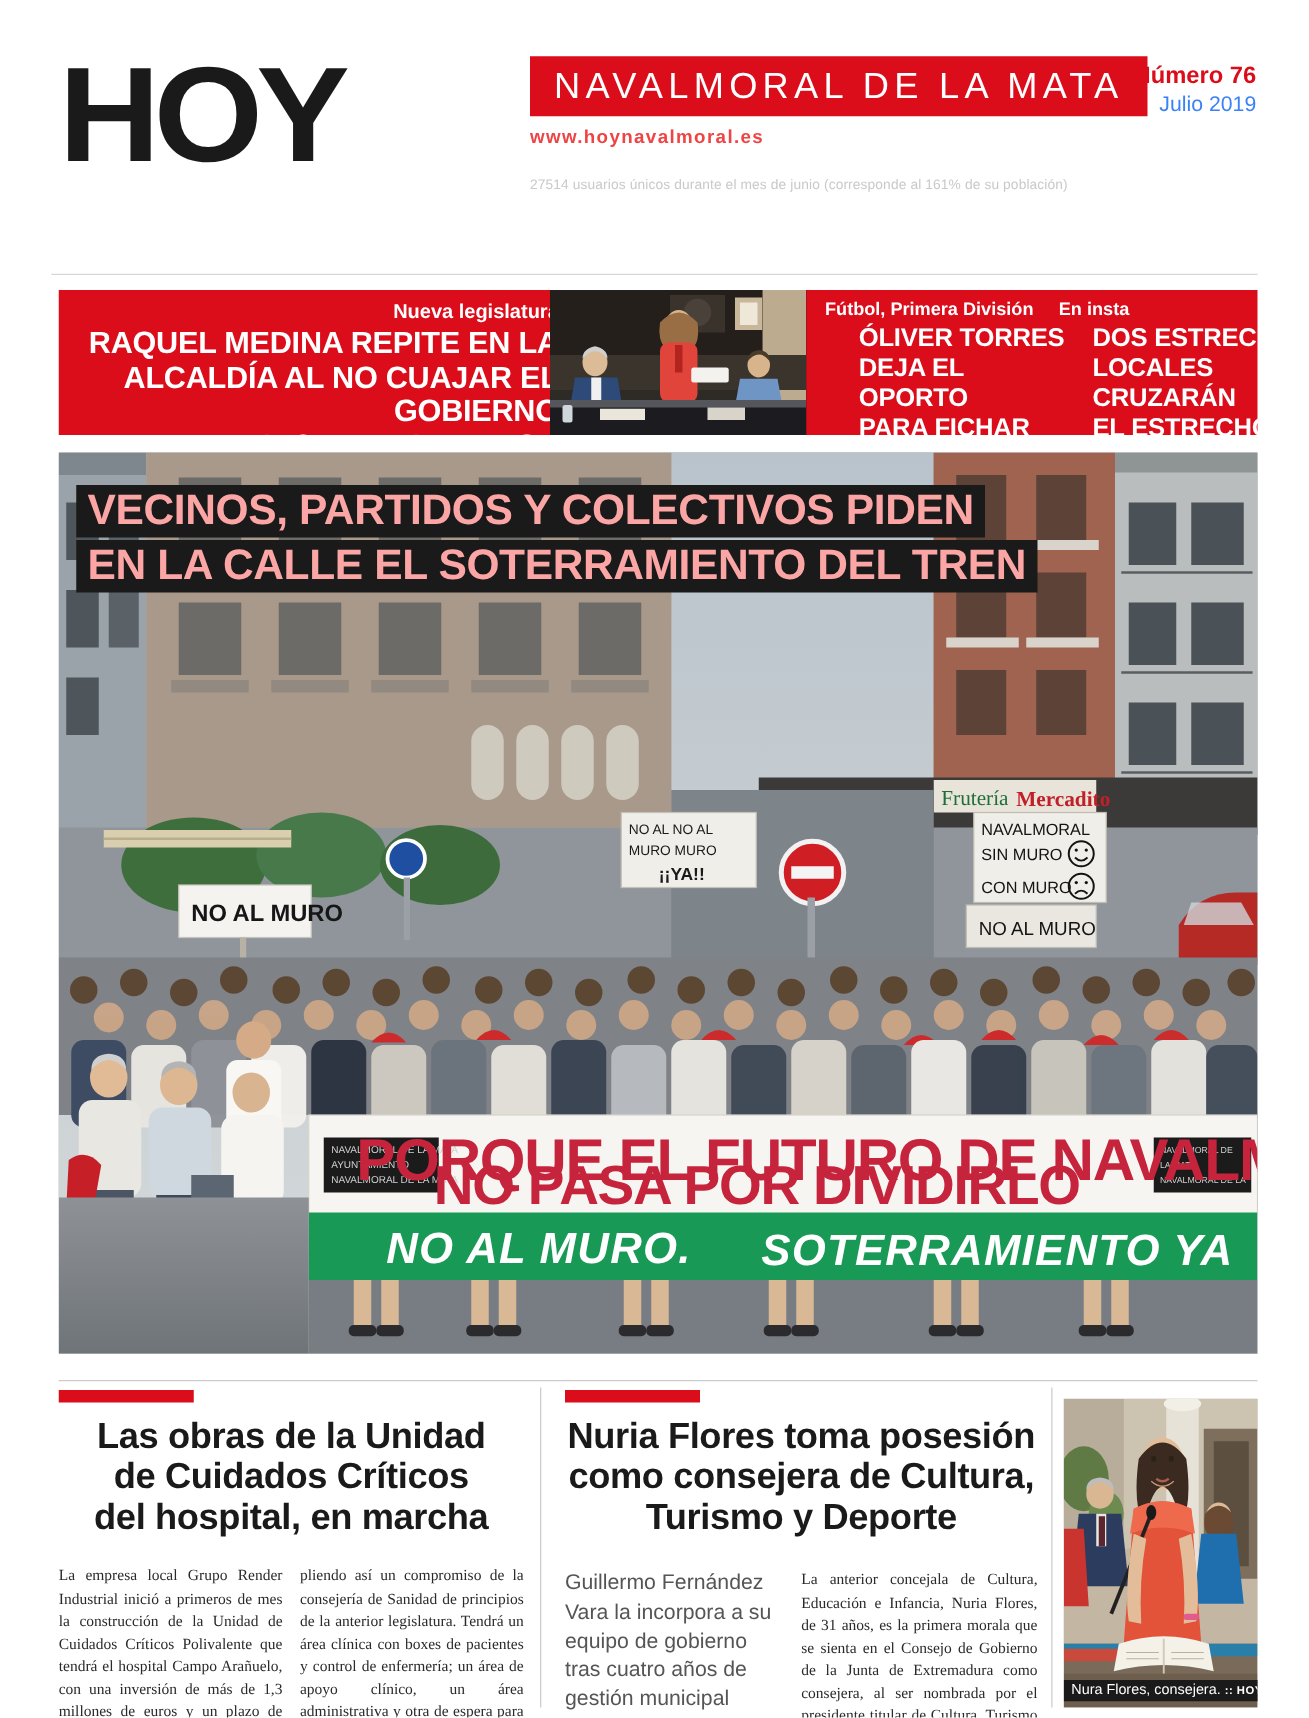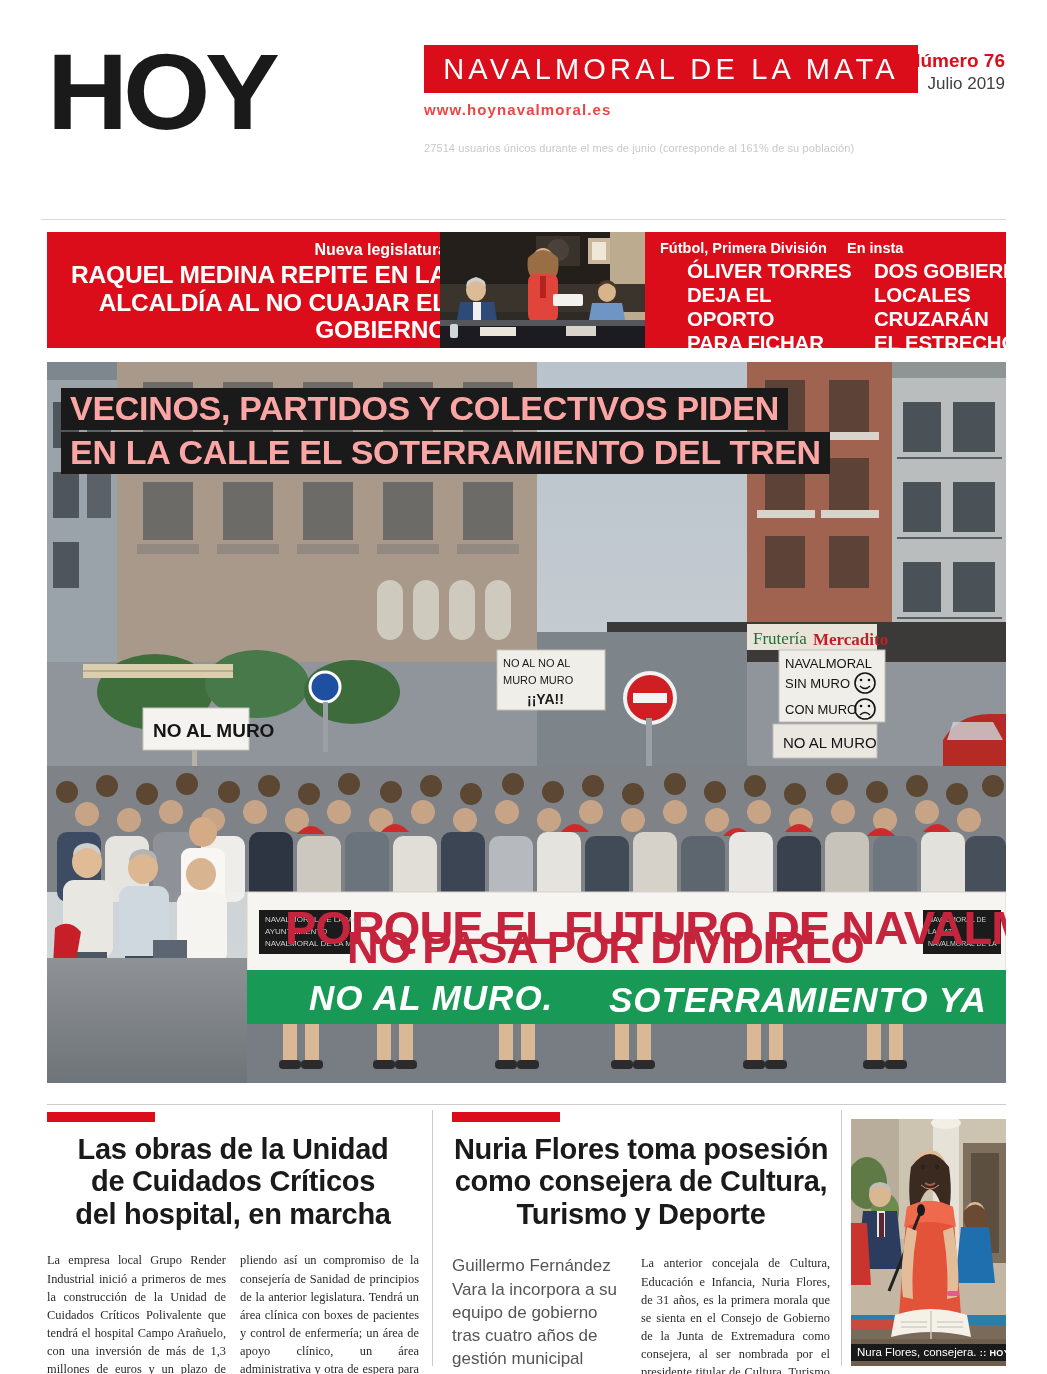--- a/index.html
+++ b/index.html
@@ -37,21 +37,21 @@
   .stats-line {
     position: absolute; left: 424px; top: 142px;
     font-size: 11px; color: #c9c9c9; letter-spacing: 0.1px;
   }
   .issue-num {
     position: absolute; right: 42px; top: 50px;
     font-size: 19px; font-weight: 700; color: #dc0d1a; text-align: right;
   }
   .issue-date {
     position: absolute; right: 42px; top: 74px;
-    font-size: 17px; color: #404040; text-align: right;
+    font-size: 17px; color: #3b82f6; text-align: right;
   }
   .rule-top {
     position: absolute; left: 41px; top: 219px; width: 965px; height: 1px; background: #d8d8d8;
   }
 
   
   .banner { position: absolute; left: 47px; top: 232px; width: 959px; height: 116px; background: #dc0d1a; }
   .banner-left { position: absolute; left: 10px; top: 8px; width: 390px; text-align: right; }
   .banner-kicker { color: #ffffff; font-size: 16px; font-weight: 700; line-height: 1.2; margin-bottom: 2px; }
   .banner-head {
@@ -185,21 +185,21 @@
         <span>DEJA EL OPORTO</span><br>
         <span>PARA FICHAR POR</span><br>
         <span>EL SEVILLA</span>
         <span class="pg">P19</span>
       </div>
     </div>
 
     <div class="banner-col c3">
       <div class="banner-kicker">En insta</div>
       <div class="banner-head">
-        <span>DOS GOBIERNO</span><br>
+        <span>DOS ESTRECHO</span><br>
         <span>LOCALES CRUZARÁN</span><br>
         <span>EL ESTRECHO DE</span><br>
         <span>GIBRALTAR</span>
         <span class="pg">P20</span>
       </div>
     </div>
   </div>
 
   <div class="hero">
     <svg width="959" height="721" viewBox="0 0 959 721" preserveAspectRatio="none">

